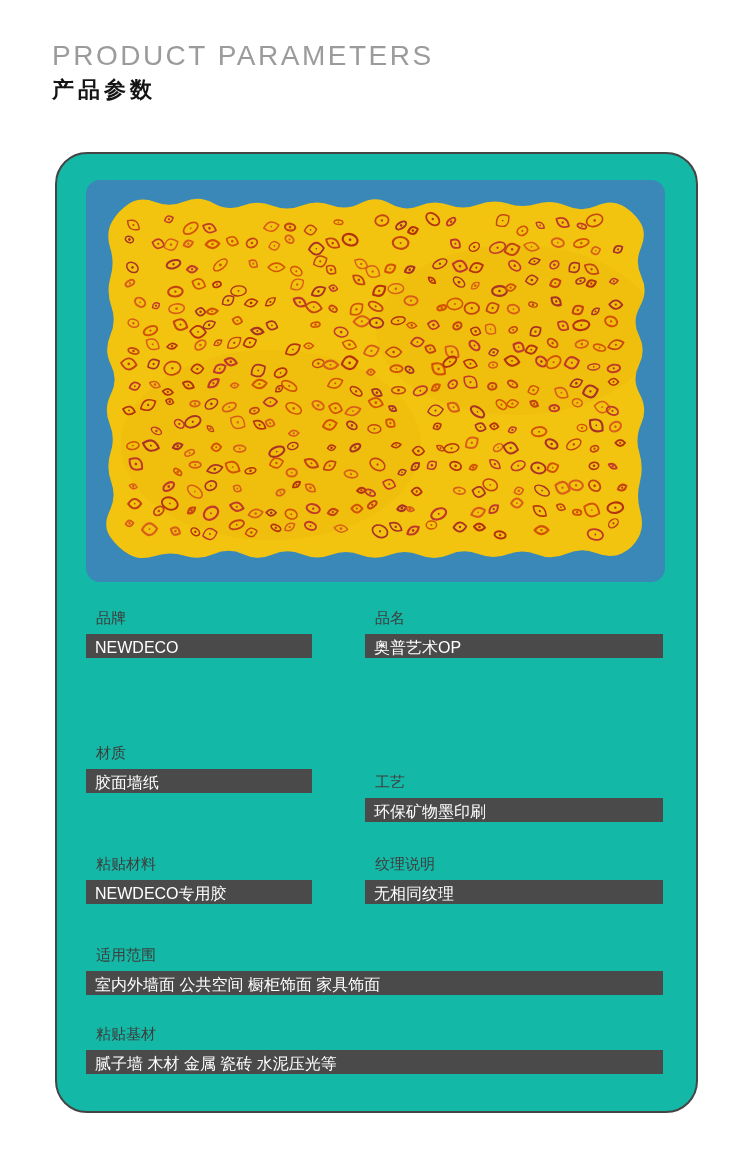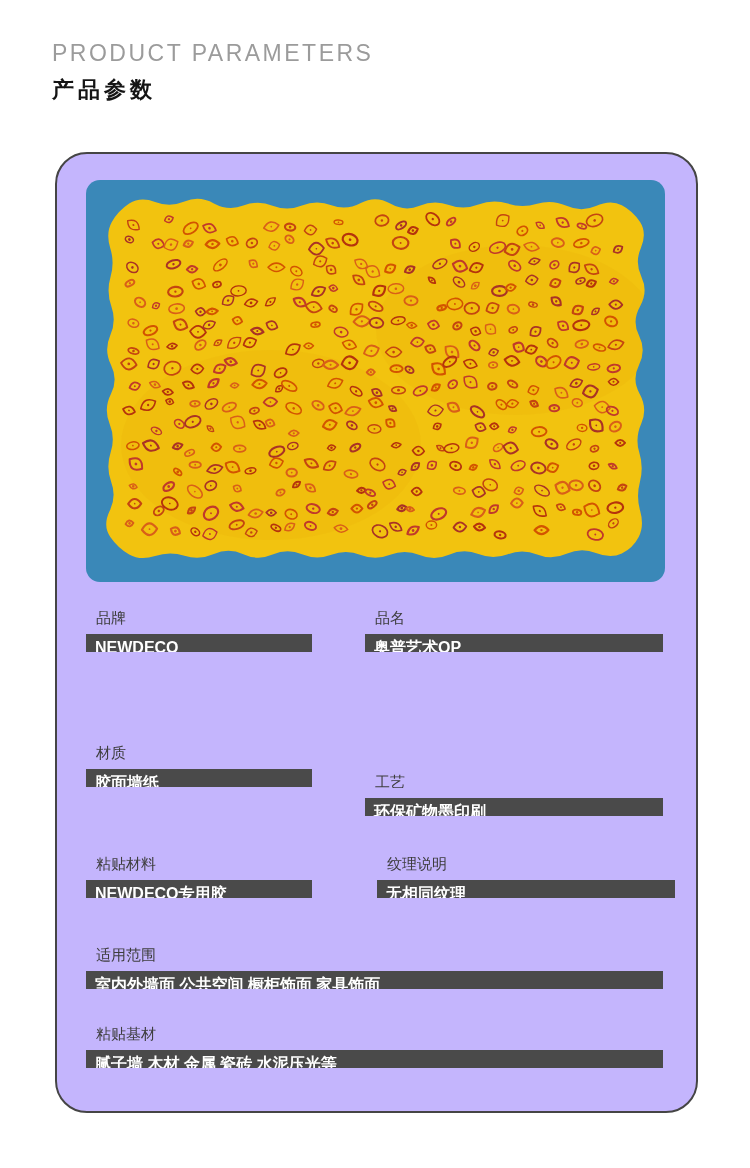--- a/index.html
+++ b/index.html
@@ -3,58 +3,58 @@
 <meta charset="utf-8">
 <style>
   html,body{margin:0;padding:0;}
   body{
     width:750px;height:1168px;position:relative;background:#ffffff;
     font-family:"Liberation Sans","DejaVu Sans",sans-serif;
     -webkit-font-smoothing:antialiased;overflow:hidden;
   }
   .title-en{
     position:absolute;left:52px;top:40px;
-    font-size:23px;letter-spacing:2.5px;color:var(--title_en,#9b9b9b);
+    font-size:28px;letter-spacing:2.5px;color:var(--title_en,#9b9b9b);
     font-weight:normal;white-space:nowrap;
   }
   .title-zh{
     position:absolute;left:52px;top:75px;
     font-size:22px;font-weight:bold;letter-spacing:4px;color:var(--title_zh,#141414);
     white-space:nowrap;
   }
   .card{
     position:absolute;left:55px;top:152px;width:643px;height:961px;
     border:2px solid var(--card_border,#454545);border-radius:32px;
-    box-sizing:border-box;background:#c4b5fd;
+    box-sizing:border-box;background:#14b8a6;
   }
   .artwork{
     position:absolute;left:29px;top:26px;width:579px;height:402px;
     border-radius:14px;overflow:hidden;
   }
   .artwork svg{display:block;}
   .param{position:absolute;}
   .param-label{
     margin-left:10px;margin-bottom:8px;
     font-size:15px;line-height:17px;color:var(--label_text,#3d3d3d);
     white-space:nowrap;
   }
   .param-value{
-    height:18px;line-height:27px;
+    height:24px;line-height:27px;
     background:var(--bar_bg,#4a4a4a);color:var(--bar_text,#ffffff);
-    font-size:16px;font-weight:bold;padding:0 9px;box-sizing:border-box;
+    font-size:16px;font-weight:normal;padding:0 9px;box-sizing:border-box;
     white-space:nowrap;overflow:hidden;
   }
   .p0{left:29px;top:455px;width:226px}
   .p1{left:308px;top:455px;width:298px}
   .p2{left:29px;top:537px;width:226px}
   .p3{left:308px;top:537px;width:298px}
   .p4{left:29px;top:590px;width:226px}
   .p5{left:308px;top:619px;width:298px}
   .p6{left:29px;top:701px;width:226px}
-  .p7{left:320px;top:701px;width:298px}
+  .p7{left:308px;top:701px;width:298px}
   .p8{left:29px;top:792px;width:577px}
   .p9{left:29px;top:871px;width:577px}
 </style>
 </head>
 <body style="--bar_bg: #4a4a4a; --bar_text: #ffffff; --label_text: #3d3d3d; --card_border: #454545; --title_en: #9b9b9b; --title_zh: #141414;">
 
 <div class="title-en">PRODUCT PARAMETERS</div>
 <div class="title-zh">产品参数</div>
 
 <div class="card">

